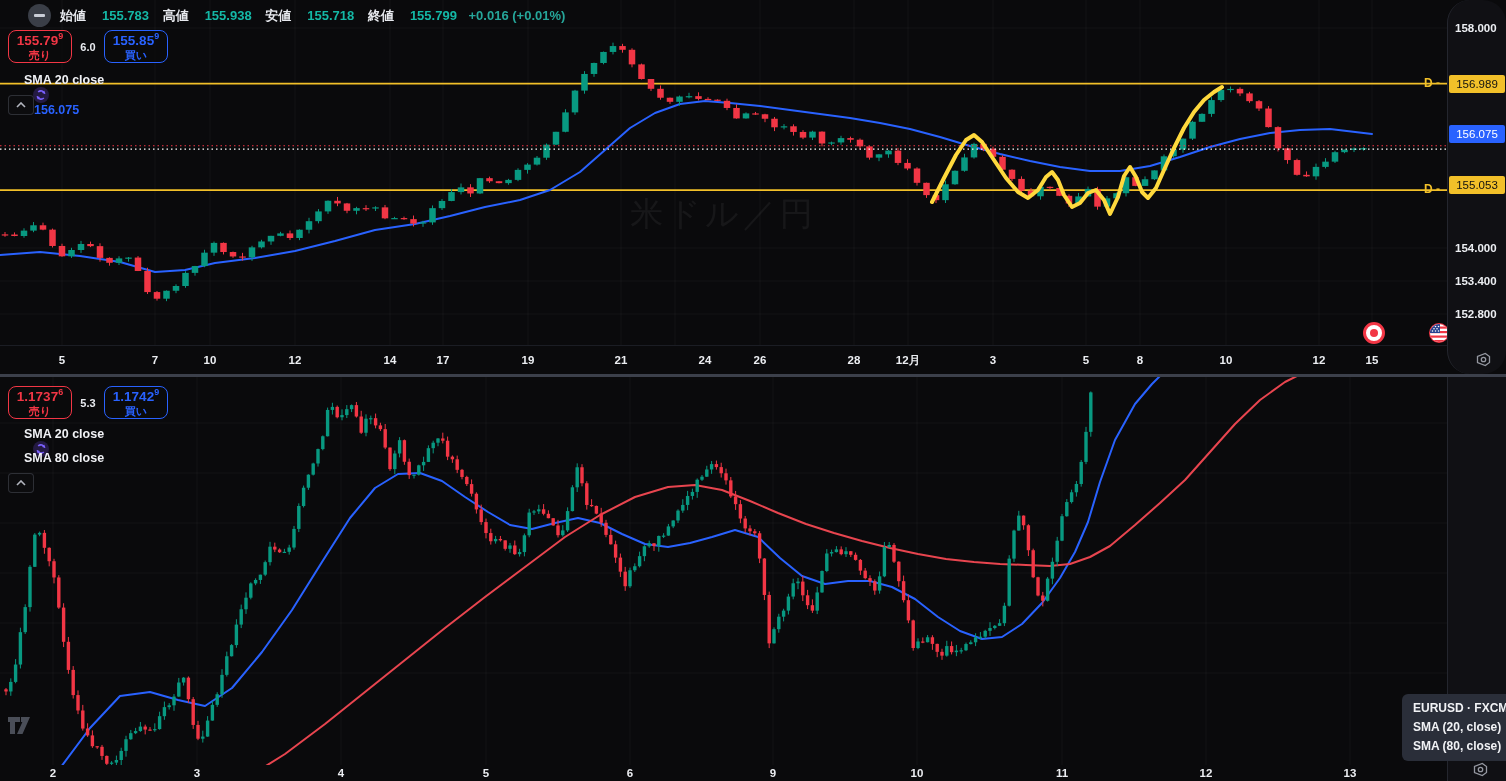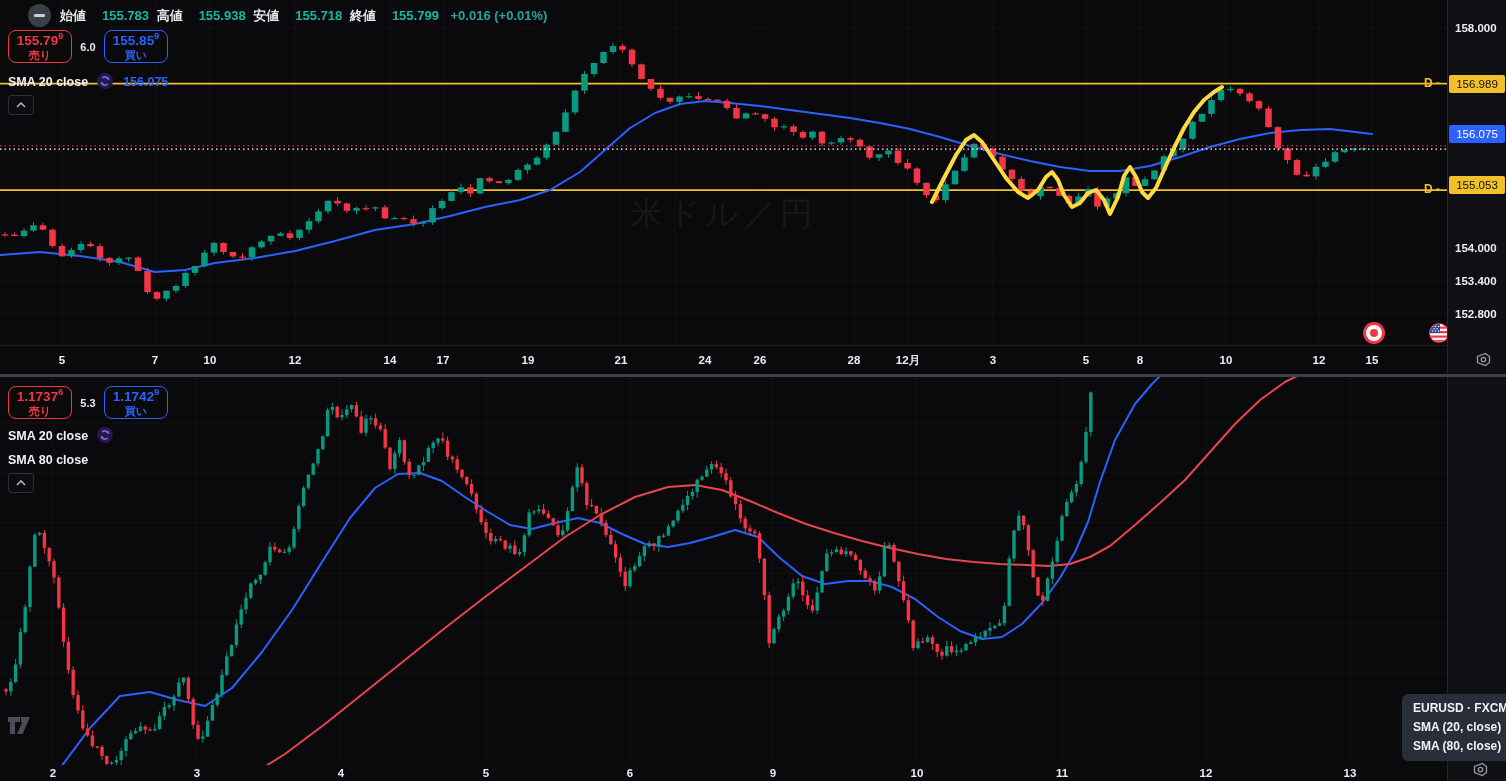--- a/index.html
+++ b/index.html
@@ -14,49 +14,49 @@
 
   
   .wm { position:absolute; left:0; width:1447px; text-align:center; color:rgba(255,255,255,0.07);
         pointer-events:none; letter-spacing:4px; white-space:nowrap; }
   .wm-main { font-size:64px; font-weight:400; }
   .wm-sub  { font-size:33px; font-weight:400; color:rgba(255,255,255,0.055); }
 
   
   .hdr { position:absolute; left:0; top:0; z-index:5; }
   .ohlc-row { position:absolute; left:60px; top:7px; font-size:13px; font-weight:700; white-space:nowrap; }
-  .ohlc-row .lab { color:#e8eaef; margin-left:4px; }
+  .ohlc-row .lab { color:#e8eaef; margin-left:10px; }
   .ohlc-row .val { color:#14b8a6; margin-left:16px; }
   .ohlc-row .chg { color:#26a69a; margin-left:8px; font-weight:600; }
   .minus-btn { position:absolute; left:28px; top:4px; width:23px; height:23px; border-radius:50%;
                background:#3a3e47; display:flex; align-items:center; justify-content:center; cursor:pointer; }
   .minus-btn div { width:11px; height:2.5px; background:#c9cdd6; border-radius:1px; }
 
   .qt-btn { position:absolute; width:64px; height:33px; border-radius:8px; background:rgba(10,10,12,0.85);
             display:flex; flex-direction:column; align-items:center; justify-content:center;
             font-weight:700; cursor:pointer; line-height:1.1; }
   .qt-sell { border:1.5px solid #f23645; color:#f23645; left:8px; }
   .qt-buy  { border:1.5px solid #2962ff; color:#2962ff; left:104px; }
   .qt-price { font-size:13.5px; }
   .qt-price sup { font-size:9px; }
   .qt-sub { font-size:11px; font-weight:600; }
   .spread { position:absolute; left:74px; width:28px; text-align:center; font-size:11px; font-weight:700; color:#e8eaef; }
 
-  .ind-row { position:absolute; left:8px; font-size:12.5px; font-weight:700; color:#f0f1f5; white-space:nowrap;
-             display:flex; align-items:flex-end; height:16px; }
+  .ind-row { position:absolute; left:24px; font-size:12.5px; font-weight:700; color:#f0f1f5; white-space:nowrap;
+             display:flex; align-items:flex-start; height:16px;flex-direction:column; }
   .ind-val { color:#2962ff; margin-left:10px; }
   .sync-ic { display:inline-flex; margin-left:9px; width:16px; height:16px; }
 
   .collapse-btn { position:absolute; left:8px; width:26px; height:20px; border:1px solid #44485299;
                   border-radius:4px; background:rgba(12,12,15,.8); display:flex; align-items:center;
                   justify-content:center; cursor:pointer; }
 
   
   .axis-col { position:absolute; left:1447px; width:59px; background:#101014; border-left:1px solid #24262e; z-index:4; }
-  #axis-top { top:0; height:374px; }
+  #axis-top { top:0; height:374px;border-radius:23px; }
   #axis-bot { top:377px; height:404px; }
   .ptick { position:absolute; left:0; width:100%; padding-left:7px; font-size:11.5px; font-weight:700;
            color:#eceef2; transform:translateY(-50%); }
   .plabel { position:absolute; left:1px; width:56px; height:18px; border-radius:2px; font-size:11.5px;
             font-weight:400; display:flex; align-items:center; justify-content:center; transform:translateY(-50%); }
   .plabel.yellow { background:#f2c029; color:#111; }
   .plabel.blue   { background:#2962ff; color:#fff; }
   .dmark { position:absolute; left:1424px; font-size:12px; font-weight:700; color:#f2c029;
            transform:translateY(-55%); z-index:4; }
 

